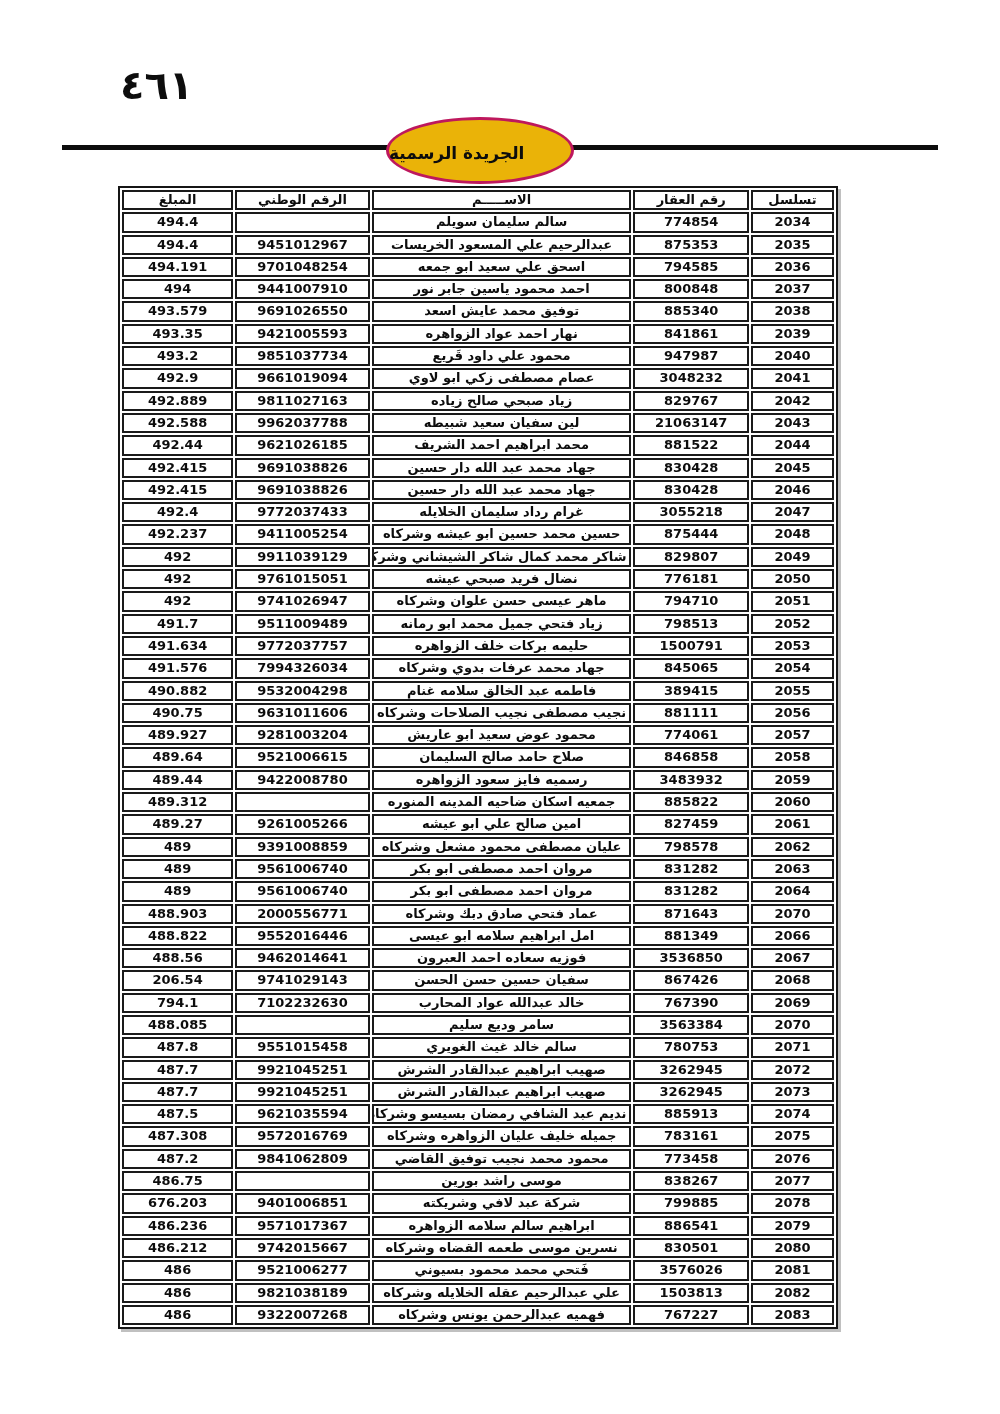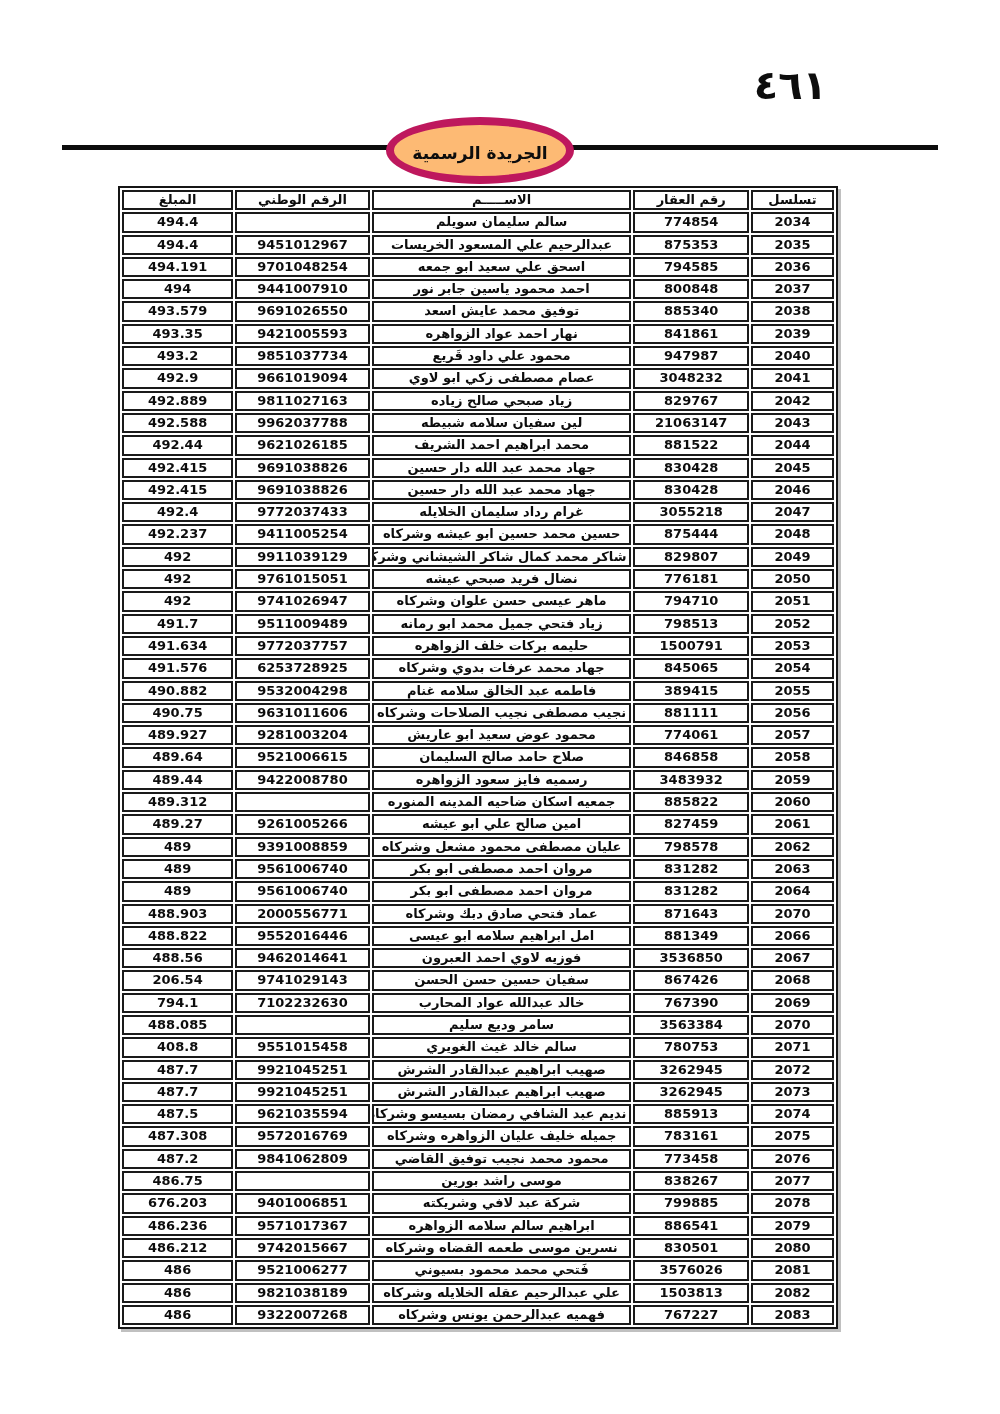--- a/index.html
+++ b/index.html
@@ -8,43 +8,43 @@
     width: 1000px; height: 1414px;
     position: relative;
     font-family: "DejaVu Sans", sans-serif;
     color: #0d0d0d;
     overflow: hidden;
   }
 
   
   .page-number {
     position: absolute;
-    top: 62px; left: 108px; width: 719px;
-    text-align: right;
+    top: 62px; left: 120px; width: 719px;
+    text-align: left;
     font-size: 40px;
     font-weight: bold;
     letter-spacing: 2px;
   }
 
   
   .divider-line {
     position: absolute;
     top: 145px; left: 62px; width: 876px; height: 5px;
     background: #0d0d0d;
     z-index: 1;
   }
   .gazette-ellipse {
     position: absolute;
     top: 117px; left: 386px;
     width: 188px; height: 67px;
-    background: #fdba74;
-    border: 8px solid #be185d;
+    background: #eab308;
+    border: 3px solid #be185d;
     border-radius: 50%;
     z-index: 2;
-    display: flex; align-items: center; justify-content: center;
+    display: flex; align-items: center; justify-content: flex-end;
     direction: rtl;
   }
   .gazette-ellipse .title {
     font-size: 17px;
     font-weight: bold;
     padding-top: 4px;
   }
 
   
   .table-wrap {
@@ -172,21 +172,21 @@
         <tr>
     <td class="west-num">2042</td>
     <td class="west-num">829767</td>
     <td class="num">زياد صبحي صالح زياده</td>
     <td class="west-num">9811027163</td>
     <td class="west-num">492.889</td>
   </tr>
         <tr>
     <td class="west-num">2043</td>
     <td class="west-num">21063147</td>
-    <td class="num">لين سفيان سلامه شبيطه</td>
+    <td class="num">لين سفيان سعيد شبيطه</td>
     <td class="west-num">9962037788</td>
     <td class="west-num">492.588</td>
   </tr>
         <tr>
     <td class="west-num">2044</td>
     <td class="west-num">881522</td>
     <td class="num">محمد ابراهيم احمد الشريف</td>
     <td class="west-num">9621026185</td>
     <td class="west-num">492.44</td>
   </tr>
@@ -250,21 +250,21 @@
     <td class="west-num">2053</td>
     <td class="west-num">1500791</td>
     <td class="num">حليمه بركات خلف الزواهره</td>
     <td class="west-num">9772037757</td>
     <td class="west-num">491.634</td>
   </tr>
         <tr>
     <td class="west-num">2054</td>
     <td class="west-num">845065</td>
     <td class="num">جهاد محمد عرفات بدوي وشركاه</td>
-    <td class="west-num">6253728925</td>
+    <td class="west-num">7994326034</td>
     <td class="west-num">491.576</td>
   </tr>
         <tr>
     <td class="west-num">2055</td>
     <td class="west-num">389415</td>
     <td class="num">فاطمه عبد الخالق سلامه غنام</td>
     <td class="west-num">9532004298</td>
     <td class="west-num">490.882</td>
   </tr>
         <tr>
@@ -340,21 +340,21 @@
         <tr>
     <td class="west-num">2066</td>
     <td class="west-num">881349</td>
     <td class="num">امل ابراهيم سلامه ابو عيسى</td>
     <td class="west-num">9552016446</td>
     <td class="west-num">488.822</td>
   </tr>
         <tr>
     <td class="west-num">2067</td>
     <td class="west-num">3536850</td>
-    <td class="num">فوزيه لاوي احمد العبرون</td>
+    <td class="num">فوزيه سعاده احمد العبرون</td>
     <td class="west-num">9462014641</td>
     <td class="west-num">488.56</td>
   </tr>
         <tr>
     <td class="west-num">2068</td>
     <td class="west-num">867426</td>
     <td class="num">سفيان حسين حسن الحسن</td>
     <td class="west-num">9741029143</td>
     <td class="west-num">206.54</td>
   </tr>
@@ -370,21 +370,21 @@
     <td class="west-num">3563384</td>
     <td class="num">سامر وديع سليم</td>
     <td class="west-num"></td>
     <td class="west-num">488.085</td>
   </tr>
         <tr>
     <td class="west-num">2071</td>
     <td class="west-num">780753</td>
     <td class="num">سالم خالد غيث الغويري</td>
     <td class="west-num">9551015458</td>
-    <td class="west-num">408.8</td>
+    <td class="west-num">487.8</td>
   </tr>
         <tr>
     <td class="west-num">2072</td>
     <td class="west-num">3262945</td>
     <td class="num">صهيب ابراهيم عبدالقادر الشرش</td>
     <td class="west-num">9921045251</td>
     <td class="west-num">487.7</td>
   </tr>
         <tr>
     <td class="west-num">2073</td>

